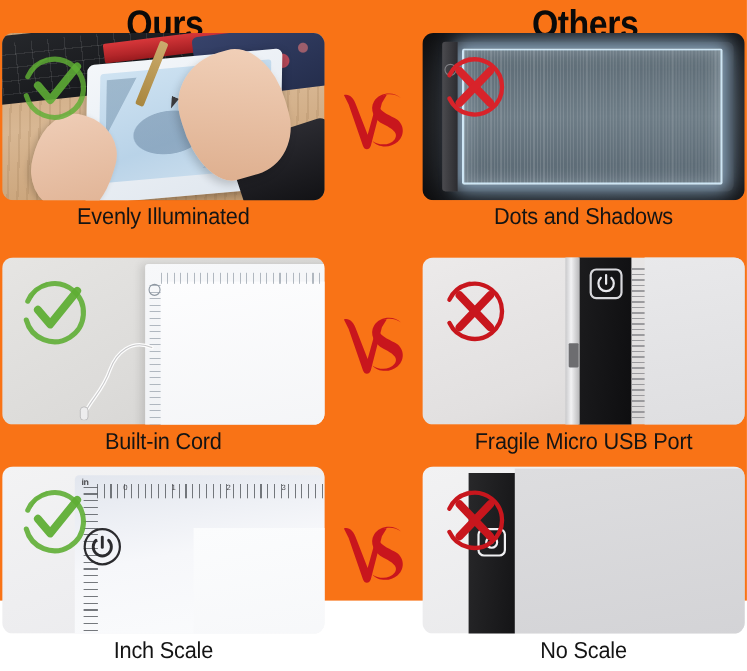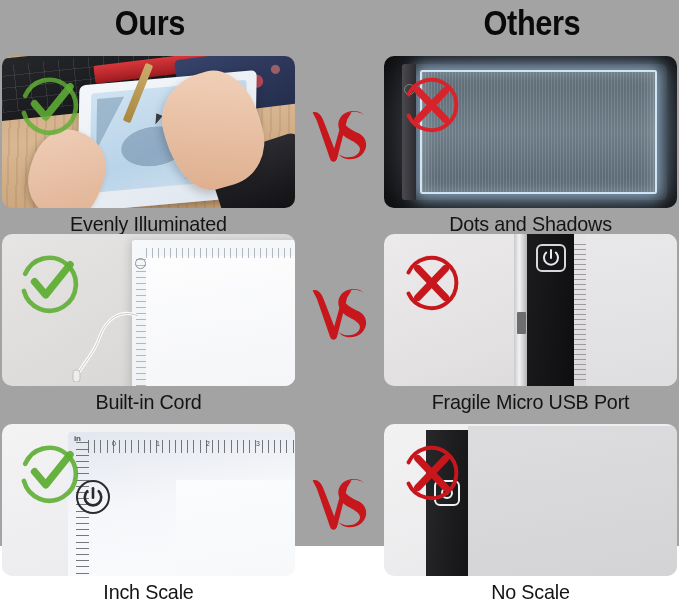--- a/index.html
+++ b/index.html
@@ -13,59 +13,59 @@
     font-family: "Liberation Sans", sans-serif;
     color: #111111;
     overflow: hidden;
     position: relative;
   }
 
   .infographic {
     width: 679px;
     height: 546px;
     position: relative;
-    background: #a3a3a3;
+    background: #f97316;
     box-sizing: border-box;
   }
 
   
   .header-row {
     position: absolute;
     top: 0;
     left: 0;
     width: 679px;
     height: 44px;
     display: flex;
   }
   .header-cell {
     flex: 0 0 296px;
     display: flex;
     align-items: center;
     justify-content: center;
   }
   .header-cell.left { margin-left: 2px; }
-  .header-cell.right { margin-left: 86px; }
+  .header-cell.right { margin-left: 86px; text-decoration: underline; }
   .header-title {
     font-family: "Liberation Sans", sans-serif;
     font-size: 35px;
     font-weight: 700;
     letter-spacing: -0.5px;
     line-height: 1;
     color: #0a0a0a;
     transform: scaleX(0.88);
   }
 
   
   .comp-row {
     position: absolute;
     left: 0;
     width: 679px;
     height: 190px;
   }
-  .row-1 { top: 54px; }
+  .row-1 { top: 28px; }
   .row-2 { top: 232px; }
   .row-3 { top: 422px; }
 
   .panel {
     position: absolute;
     top: 2px;
     width: 293px;
     height: 152px;
     border-radius: 10px;
     overflow: hidden;

